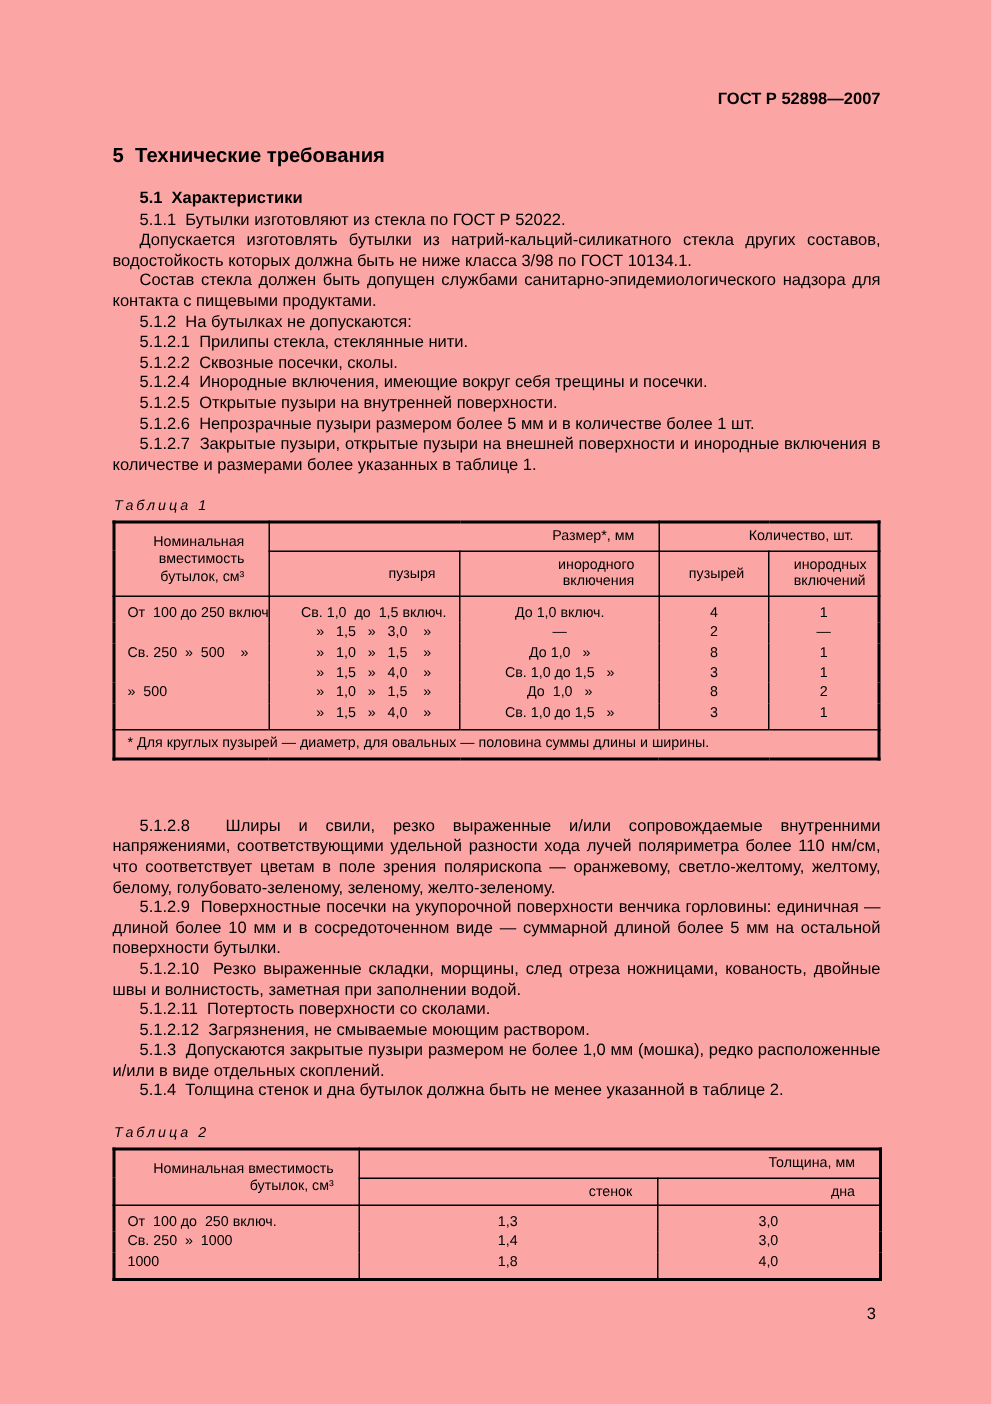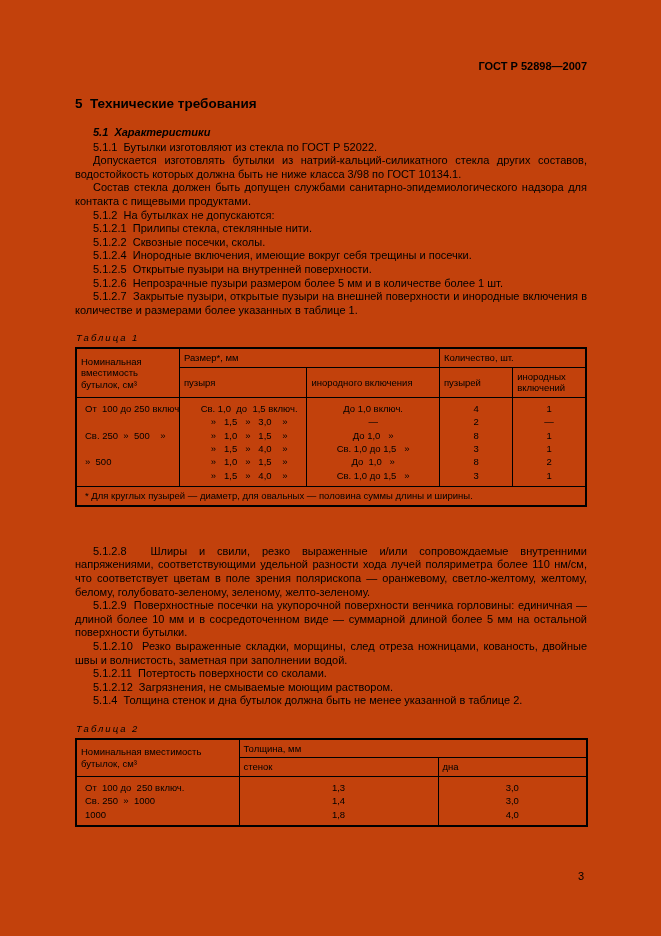--- a/index.html
+++ b/index.html
@@ -2,38 +2,38 @@
 <html><head>
 <meta charset="utf-8">
 <style>
   * { box-sizing: border-box; }
   html, body { margin: 0; padding: 0; }
   body { background: #ffffff; }
   .page {
     position: relative;
     width: 661px; height: 936px;
     margin: 0 auto;
-    background: #c2410c;
+    background: #fca5a5;
     color: #000;
     font-family: "Liberation Sans", sans-serif;
     overflow: hidden;
   }
   .content { position: absolute; left: 75px; top: 60px; width: 512px; }
   .doc-header { text-align: right; font-weight: bold; font-size: 11px; line-height: 13px; }
   .section-title { font-size: 13.5px; font-weight: bold; margin: 23px 0 15px 0; }
   .body p { margin: 0; font-size: 11px; line-height: 13.6px; text-indent: 18px; text-align: justify; }
-  .body p.subsection { font-weight: bold; margin-bottom: 1px; font-style: italic; }
+  .body p.subsection { font-weight: bold; margin-bottom: 1px; }
   .block-mid { margin-top: 38px; }
   .table-label { font-size: 9.5px; letter-spacing: 2px; margin: 15px 0 4px 1px; font-style: italic; }
   .table-label.second { }
 
   table.tbl { border-collapse: collapse; width: 100%; border: 2px solid #000; font-size: 9.5px; table-layout: fixed; }
   .tbl th {
-    border: 1px solid #000; font-weight: normal; padding: 3px 4px;
-    text-align: left; vertical-align: middle; line-height: 11.5px;
+    border: 1px solid #000; font-weight: normal; padding: 3px 16px;
+    text-align: right; vertical-align: middle; line-height: 11.5px;
   }
   .tbl tbody td {
     border-left: 1px solid #000; border-right: 1px solid #000;
     border-top: none; border-bottom: none;
     padding: 0 6px; line-height: 13.4px; vertical-align: middle;
     white-space: pre; overflow: hidden;
   }
   .tbl tbody tr.first td { padding-top: 4px; }
   .tbl tbody tr.last td { padding-bottom: 4px; }
   .tbl tfoot td { border: 1px solid #000; padding: 3px 8px; white-space: normal; font-size: 9.5px; line-height: 11.5px; }
@@ -140,20 +140,21 @@
         </tr>
       </tfoot>
     </table>
 
     <div class="body block-mid">
       <p>5.1.2.8&nbsp;&nbsp;Шлиры и свили, резко выраженные и/или сопровождаемые внутренними напряжениями, соответствующими удельной разности хода лучей поляриметра более 110 нм/см, что соответствует цветам в поле зрения полярископа — оранжевому, светло-желтому, желтому, белому, голубовато-зеленому, зеленому, желто-зеленому.</p>
       <p>5.1.2.9&nbsp;&nbsp;Поверхностные посечки на укупорочной поверхности венчика горловины: единичная — длиной более 10 мм и в сосредоточенном виде — суммарной длиной более 5 мм на остальной поверхности бутылки.</p>
       <p>5.1.2.10&nbsp;&nbsp;Резко выраженные складки, морщины, след отреза ножницами, кованость, двойные швы и волнистость, заметная при заполнении водой.</p>
       <p>5.1.2.11&nbsp;&nbsp;Потертость поверхности со сколами.</p>
       <p>5.1.2.12&nbsp;&nbsp;Загрязнения, не смываемые моющим раствором.</p>
+      <p>5.1.3&nbsp;&nbsp;Допускаются закрытые пузыри размером не более 1,0 мм (мошка), редко расположенные и/или в виде отдельных скоплений.</p>
       <p>5.1.4&nbsp;&nbsp;Толщина стенок и дна бутылок должна быть не менее указанной в таблице 2.</p>
     </div>
 
     <div class="table-label second">Таблица 2</div>
 
     <table class="tbl">
       <colgroup>
         <col style="width:163px">
           <col style="width:199px">
           <col style="width:149px">

